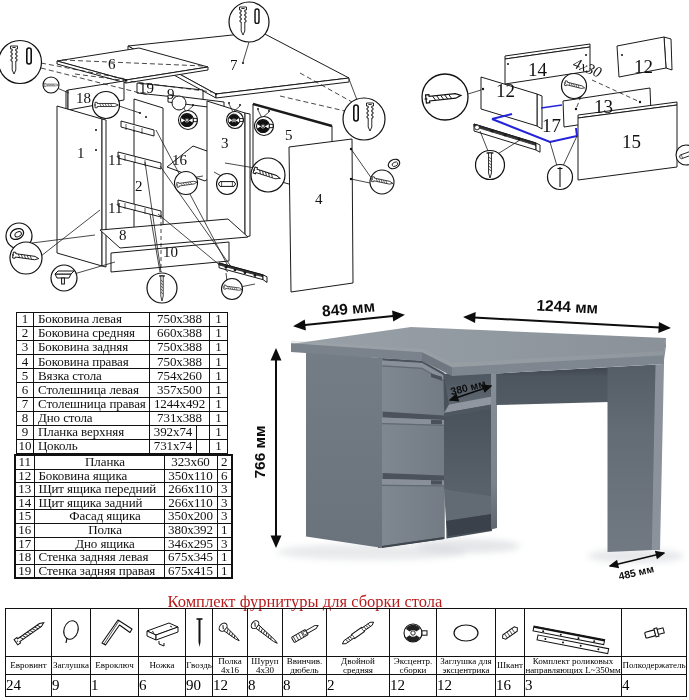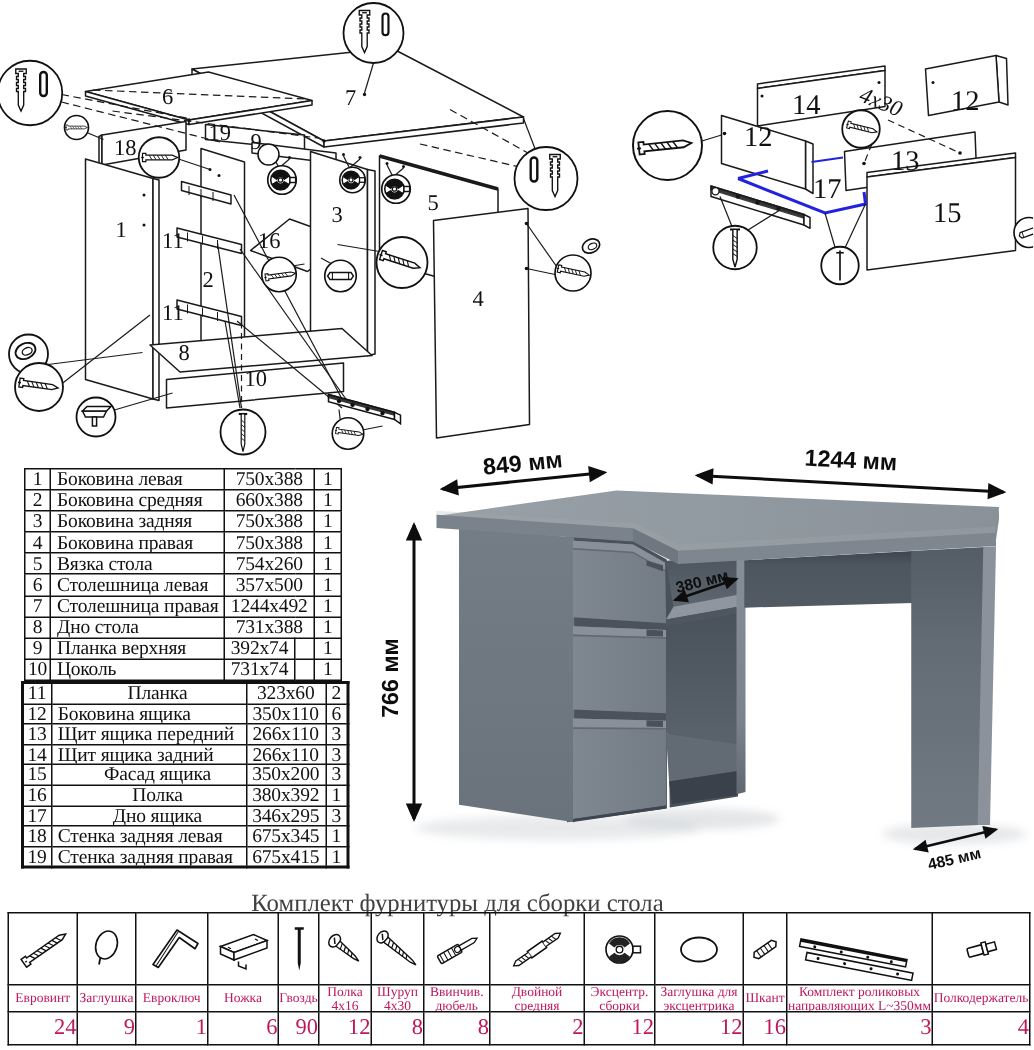--- a/index.html
+++ b/index.html
@@ -15,27 +15,27 @@
              font-size:13px;letter-spacing:-0.1px;white-space:nowrap;overflow:hidden;}
   .ptable td.c{text-align:center;}
   .ptable td.nm{padding-left:4px;}
   .ptable td.nm.ctr{padding-left:12px;text-align:center;}
   #parts1{left:16px;top:312px;width:211px;}
   #parts2{left:14px;top:454px;width:217px;border:2px solid #111;}
   #parts2 td{height:12.6px;}
   
   #hwwrap{position:absolute;left:5px;top:608px;width:681px;}
   #hwtitle{position:absolute;left:110px;top:592px;width:390px;text-align:center;
-           font-size:16.5px;color:#404040;font-family:"Liberation Serif", serif;}
+           font-size:16.5px;color:#b91c1c;font-family:"Liberation Serif", serif;}
   .htable{border-collapse:collapse;table-layout:fixed;width:681px;
-          font-family:"Liberation Serif", serif;color:#be185d;padding-left:20px;}
+          font-family:"Liberation Serif", serif;color:#000000;padding-left:20px;}
   .htable td{border:1px solid #111;padding:0;overflow:hidden;}
   .htable tr.icons td{height:47px;}
   .htable tr.names td{height:17px;font-size:9px;line-height:8.5px;text-align:center;vertical-align:middle;}
-  .htable tr.counts td{height:21px;font-size:15px;text-align:right;vertical-align:middle;}
+  .htable tr.counts td{height:21px;font-size:15px;text-align:left;vertical-align:middle;}
   .hicon{display:block;margin:0 auto;}
 </style>
 </head>
 <body>
 
 <div id="sheet">
 
   <svg id="svg-cab" style="position:absolute;left:0;top:0" width="420" height="312" viewBox="0 0 420 312">
     <defs>
       <g id="euroscrew-v">

